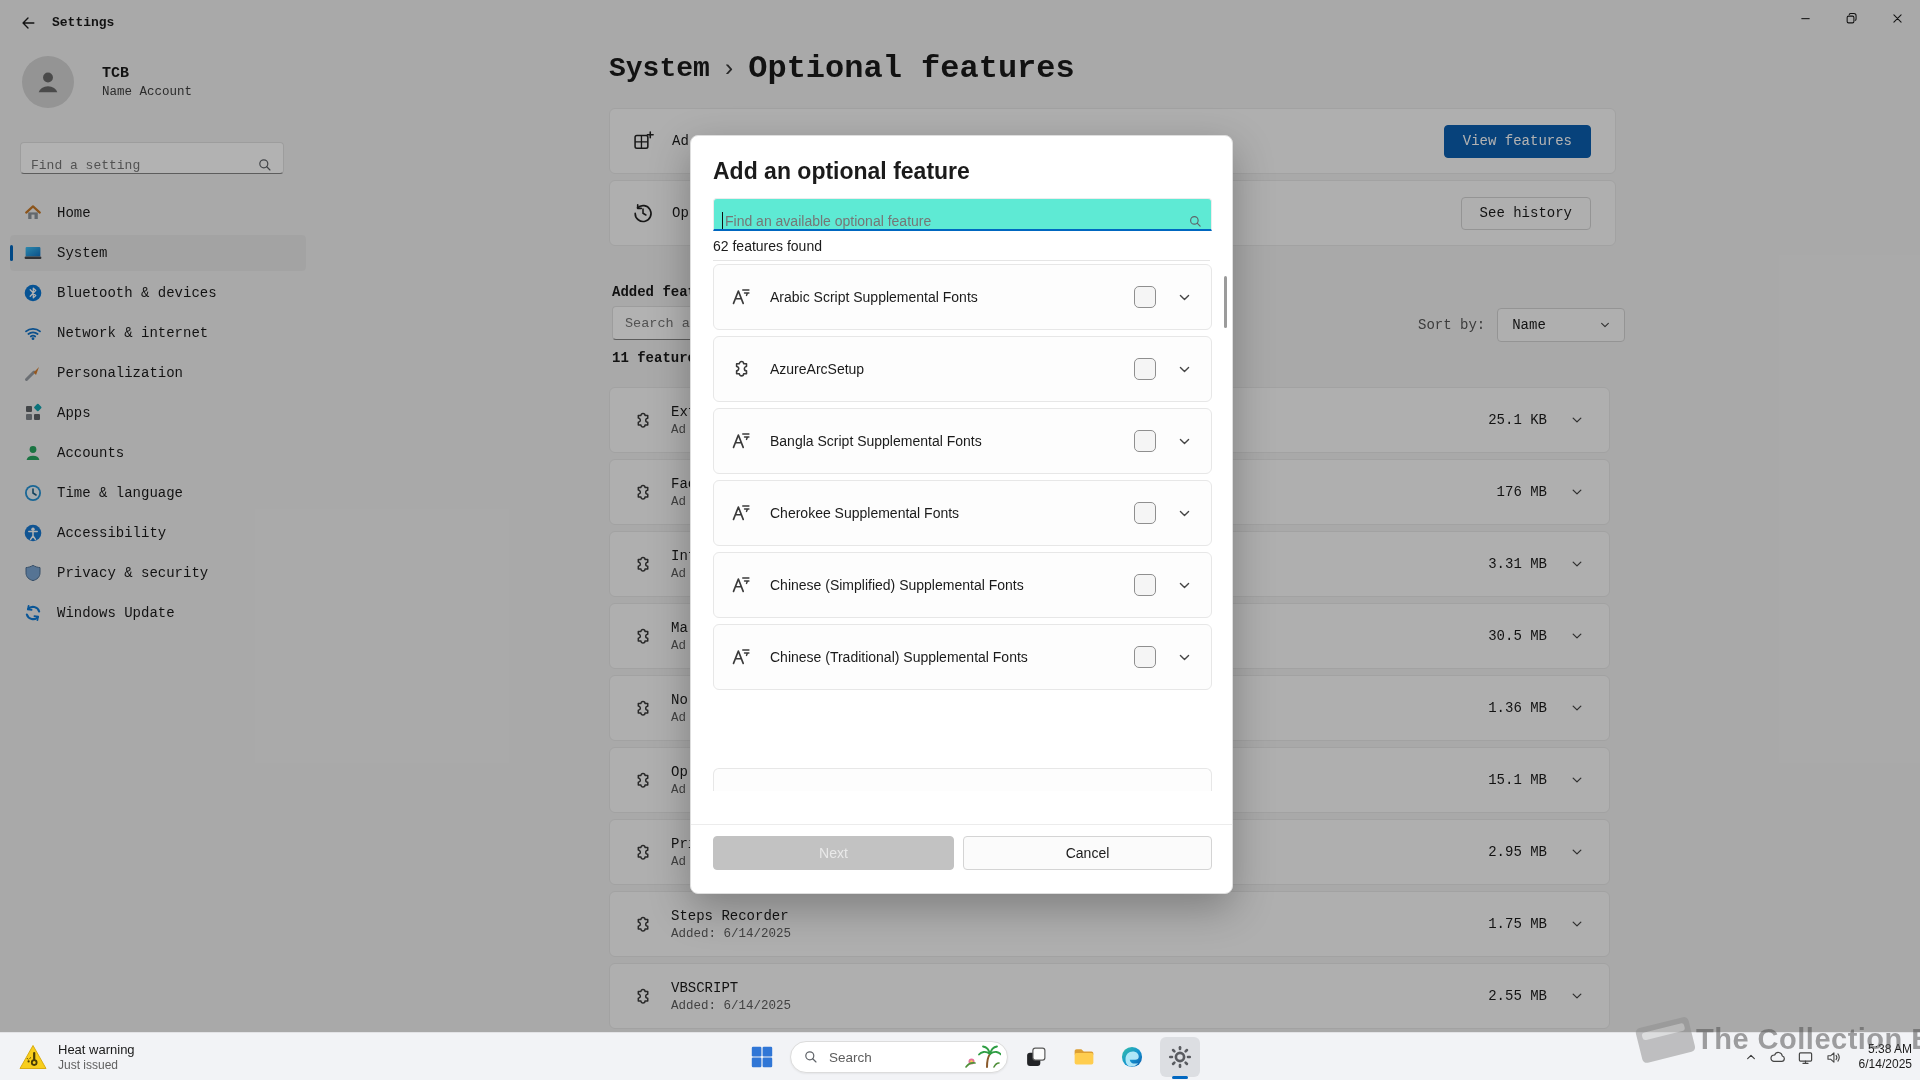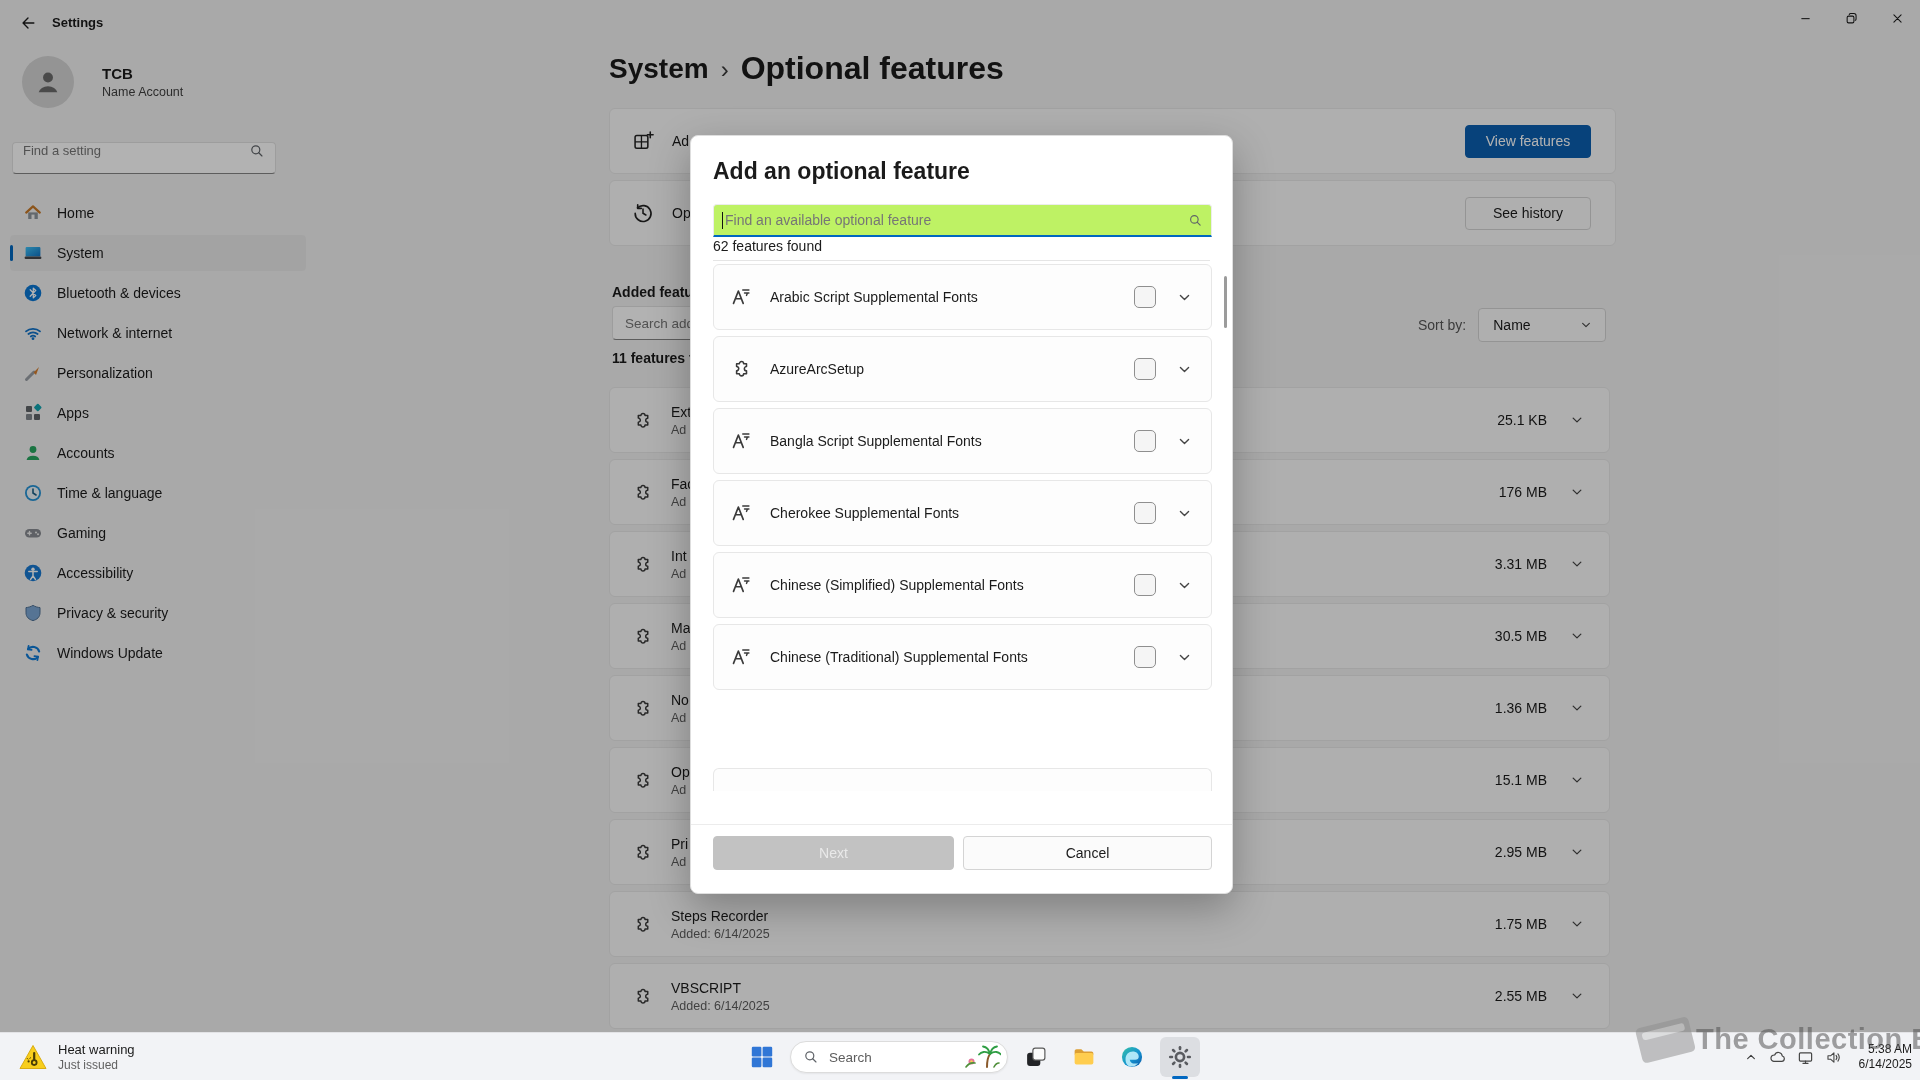--- a/index.html
+++ b/index.html
@@ -1,36 +1,36 @@
 <!DOCTYPE html>
 <html><head>
 <meta charset="utf-8">
 <style>
   * { margin:0; padding:0; box-sizing:border-box; }
   html,body { width:1920px; height:1080px; overflow:hidden; }
   body { font-family:"Liberation Sans", sans-serif; background:#f3f3f3; position:relative; color:#1b1b1b; }
   svg { display:block; }
 
-  .app { position:absolute; left:0; top:0; width:1920px; height:940px; background:#f3f3f3; }
+  .app { position:absolute; left:0; top:0; width:1920px; height:940px; background:#f3f3f3;font-family:Liberation Mono, monospace; }
 
   
   .back-btn { position:absolute; left:12px; top:8px; width:32px; height:30px; border:none; background:transparent; border-radius:4px; color:#1b1b1b; display:flex; align-items:center; justify-content:center; cursor:pointer; }
   .back-btn svg { width:18px; height:18px; }
   .app-title { position:absolute; left:52px; top:15px; font-size:13px; font-weight:600; }
   .win-controls { position:absolute; right:0; top:0; display:flex; }
   .wc { width:46px; height:36px; display:flex; align-items:center; justify-content:center; color:#1b1b1b; }
   .wc svg { width:15px; height:15px; }
 
   
   .account { position:absolute; left:22px; top:56px; display:flex; align-items:center; gap:28px; }
   .avatar { width:52px; height:52px; border-radius:50%; background:#d4d4d4; display:flex; align-items:center; justify-content:center; }
   .avatar svg { width:30px; height:30px; }
   .uname { font-size:15px; font-weight:700; }
   .utype { font-size:12.5px; color:#3f3f3f; margin-top:3px; }
-  .side-search { position:absolute; left:12px; top:142px; width:264px; height:32px; background:#ffffff; border:1px solid #e1e1e1; border-bottom:1px solid #868686; border-radius:4px; display:flex; align-items:flex-start; padding:0 10px;gap:11px; }
+  .side-search { position:absolute; left:20px; top:142px; width:264px; height:32px; background:#ffffff; border:1px solid #e1e1e1; border-bottom:1px solid #868686; border-radius:4px; display:flex; align-items:flex-end; padding:0 10px;gap:11px; }
   .side-search .ph { font-size:13px; color:#767676; flex:1; }
   .side-search svg { width:16px; height:16px; }
   .navlist { position:absolute; left:10px; top:195px; width:296px; }
   .nav-item { position:relative; height:36px; margin-bottom:4px; border-radius:4px; display:flex; align-items:center; padding-left:13px; cursor:pointer; }
   .nav-item .pill { display:none; }
   .nav-item.selected { background:#eaeaea; }
   .nav-item.selected .pill { display:block; position:absolute; left:0; top:10px; width:3px; height:16px; border-radius:2px; background:#0067c0; }
   .nico { width:20px; height:20px; margin-right:14px; }
   .nlabel { font-size:14px; }
 
@@ -63,21 +63,21 @@
   .aico { width:21px; height:21px; margin-right:18px; color:#3a3a3a; }
   .aname { font-size:14px; }
   .aadded { font-size:12.5px; color:#5e5e5e; margin-top:3px; }
   .asize { margin-left:auto; font-size:14px; }
   .achev { width:16px; height:16px; margin-left:22px; color:#454545; }
 
   
   .dim { position:absolute; left:0; top:0; width:1920px; height:1032px; background:rgba(0,0,0,0.30); z-index:40; }
   .dialog { position:absolute; left:690px; top:135px; width:543px; height:759px; background:#ffffff; border:1px solid #dedede; border-radius:8px; box-shadow:0 14px 40px rgba(0,0,0,0.28); z-index:50; }
   .dtitle { position:absolute; left:22px; top:22px; font-size:23px; font-weight:600; }
-  .dsearch { position:absolute; left:22px; top:68px; width:499px; height:33px; background:#bef264; border:1px solid #ececec; border-bottom:2px solid #0067c0; border-radius:4px 4px 0 0; display:flex; align-items:center; padding:0 8px; }
+  .dsearch { position:absolute; left:22px; top:62px; width:499px; height:33px; background:#5eead4; border:1px solid #ececec; border-bottom:2px solid #0067c0; border-radius:4px 4px 0 0; display:flex; align-items:flex-end; padding:0 8px; }
   .caret { width:1px; height:17px; background:#111; margin-right:2px; }
   .dsearch .ph { font-size:14px; color:#767676; flex:1; }
   .dsearch svg { width:15px; height:15px; }
   .dcount { position:absolute; left:22px; top:102px; font-size:14px; }
   .ddiv1 { position:absolute; left:22px; right:22px; top:124px; height:1px; background:#e5e5e5; }
   .dlist { position:absolute; left:22px; top:128px; width:499px; height:527px; overflow:hidden; }
   .frow { height:66px; margin-bottom:6px; background:#fdfdfd; border:1px solid #e7e7e7; border-radius:6px; display:flex; align-items:center; padding:0 14px 0 16px; }
   .fico { width:22px; height:22px; margin-right:18px; color:#3a3a3a; }
   .fname { font-size:14px; }
   .fcheck { margin-left:auto; width:22px; height:22px; border:1px solid #8f8f8f; border-radius:5px; background:#f5f5f5; }
@@ -394,27 +394,20 @@
       <div class="nav-item">
 
         <svg class="nico">
           <use href="#ic-time"></use>
         </svg>
         <span class="nlabel">Time &amp; language</span>
       </div>
       <div class="nav-item">
 
         <svg class="nico">
-          <use href="#ic-gaming"></use>
-        </svg>
-        <span class="nlabel">Gaming</span>
-      </div>
-      <div class="nav-item">
-
-        <svg class="nico">
           <use href="#ic-accessibility"></use>
         </svg>
         <span class="nlabel">Accessibility</span>
       </div>
       <div class="nav-item">
 
         <svg class="nico">
           <use href="#ic-privacy"></use>
         </svg>
         <span class="nlabel">Privacy &amp; security</span>

